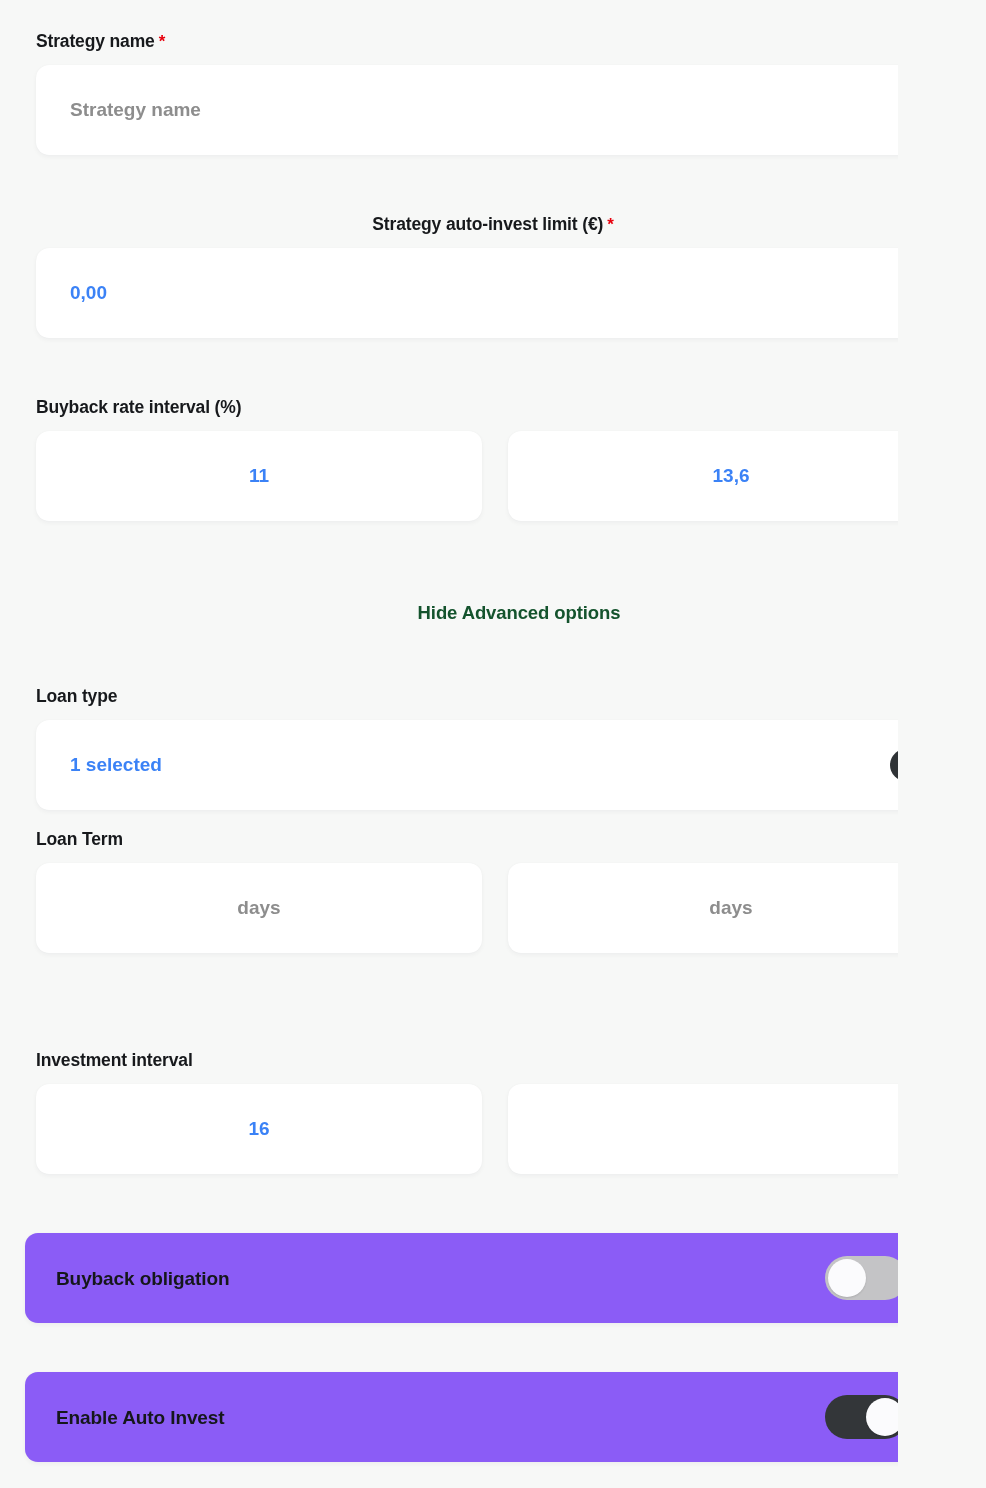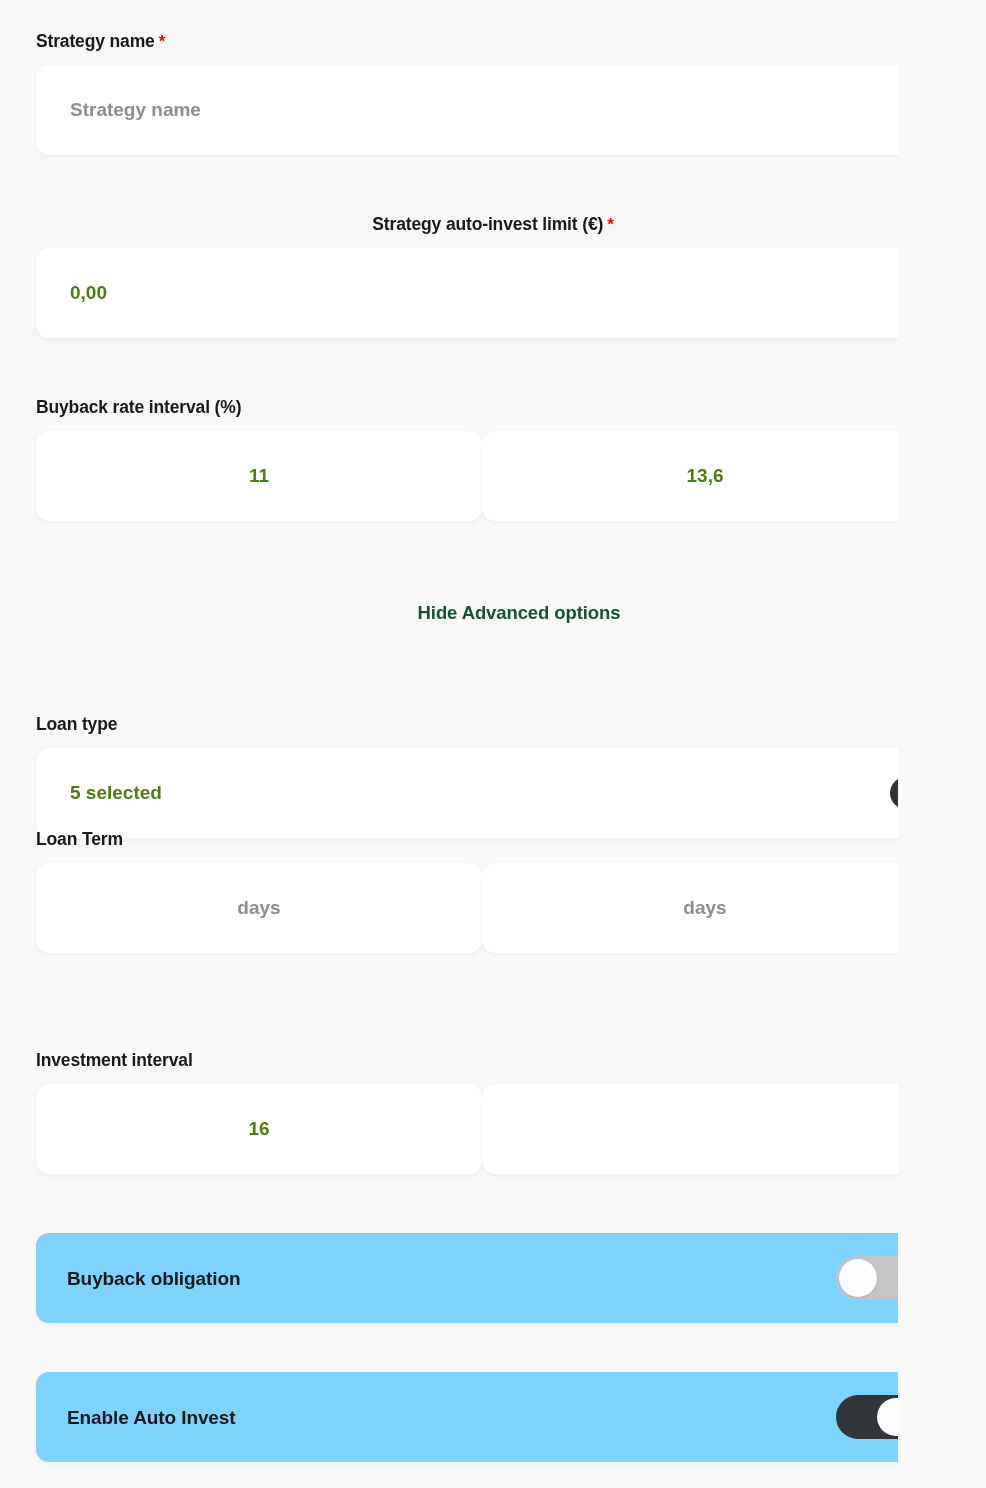--- a/index.html
+++ b/index.html
@@ -57,24 +57,24 @@
     color: #15171a;
   }
   .input-box.left-pad { padding: 0 34px; }
   .input-box.centered { justify-content: center; }
 
   .input-text { line-height: 1; }
   .input-text.placeholder {
     color: #8d8d8d;
     font-weight: bold;
   }
-  .input-text.value { color: #4d7c0f; font-weight: bold; }
-
-  
-  .pair-row { display: flex; width: 100%; }
+  .input-text.value { color: #3b82f6; font-weight: bold; }
+
+  
+  .pair-row { display: flex; gap: 26px; width: 100%; }
   .pair-row .input-box { width: 446px; flex: 0 0 446px; }
 
   
   .select-box {
     justify-content: space-between;
     padding: 0 28px 0 34px;
     cursor: pointer;
   }
   .chevron-circle {
     width: 32px; height: 32px;
@@ -97,24 +97,24 @@
     color: #14532d;
     letter-spacing: -0.1px;
     cursor: pointer;
     line-height: 1;
     margin-left: 26px;
   }
 
   
   .toggle-row {
     position: absolute;
-    left: 36px;
+    left: 25px;
     width: 914px;
     height: 90px;
-    background: #7dd3fc;
+    background: #8b5cf6;
     border-radius: 13px;
     display: flex;
     align-items: center;
     justify-content: space-between;
     padding: 0 32px 0 31px;
     box-shadow: 0 2px 5px rgba(25,30,40,0.045),
                 0 0 1px rgba(25,30,40,0.05);
   }
   .toggle-label {
     font-size: 19px;
@@ -173,24 +173,24 @@
         <span class="input-text value">11</span>
       </div>
       <div class="input-box centered">
         <span class="input-text value">13,6</span>
       </div>
     </div>
   </div>
 
   <div class="advanced-link" style="top:604px;">Hide Advanced options</div>
 
-  <div class="field-group" style="top:688px;margin-top:28px;">
+  <div class="field-group" style="top:688px;">
     <div class="field-label">Loan type</div>
     <div class="input-box select-box">
-      <span class="input-text value">5 selected</span>
+      <span class="input-text value">1 selected</span>
       <span class="chevron-circle">
         <svg width="16" height="16" viewBox="0 0 16 16" aria-hidden="true">
           <path d="M3.6 6 L8 10.2 L12.4 6" fill="none" stroke="#ffffff" stroke-width="2.4" stroke-linecap="round" stroke-linejoin="round"></path>
         </svg>
       </span>
     </div>
   </div>
 
   <div class="field-group" style="top:831px;">
     <div class="field-label">Loan Term</div>

